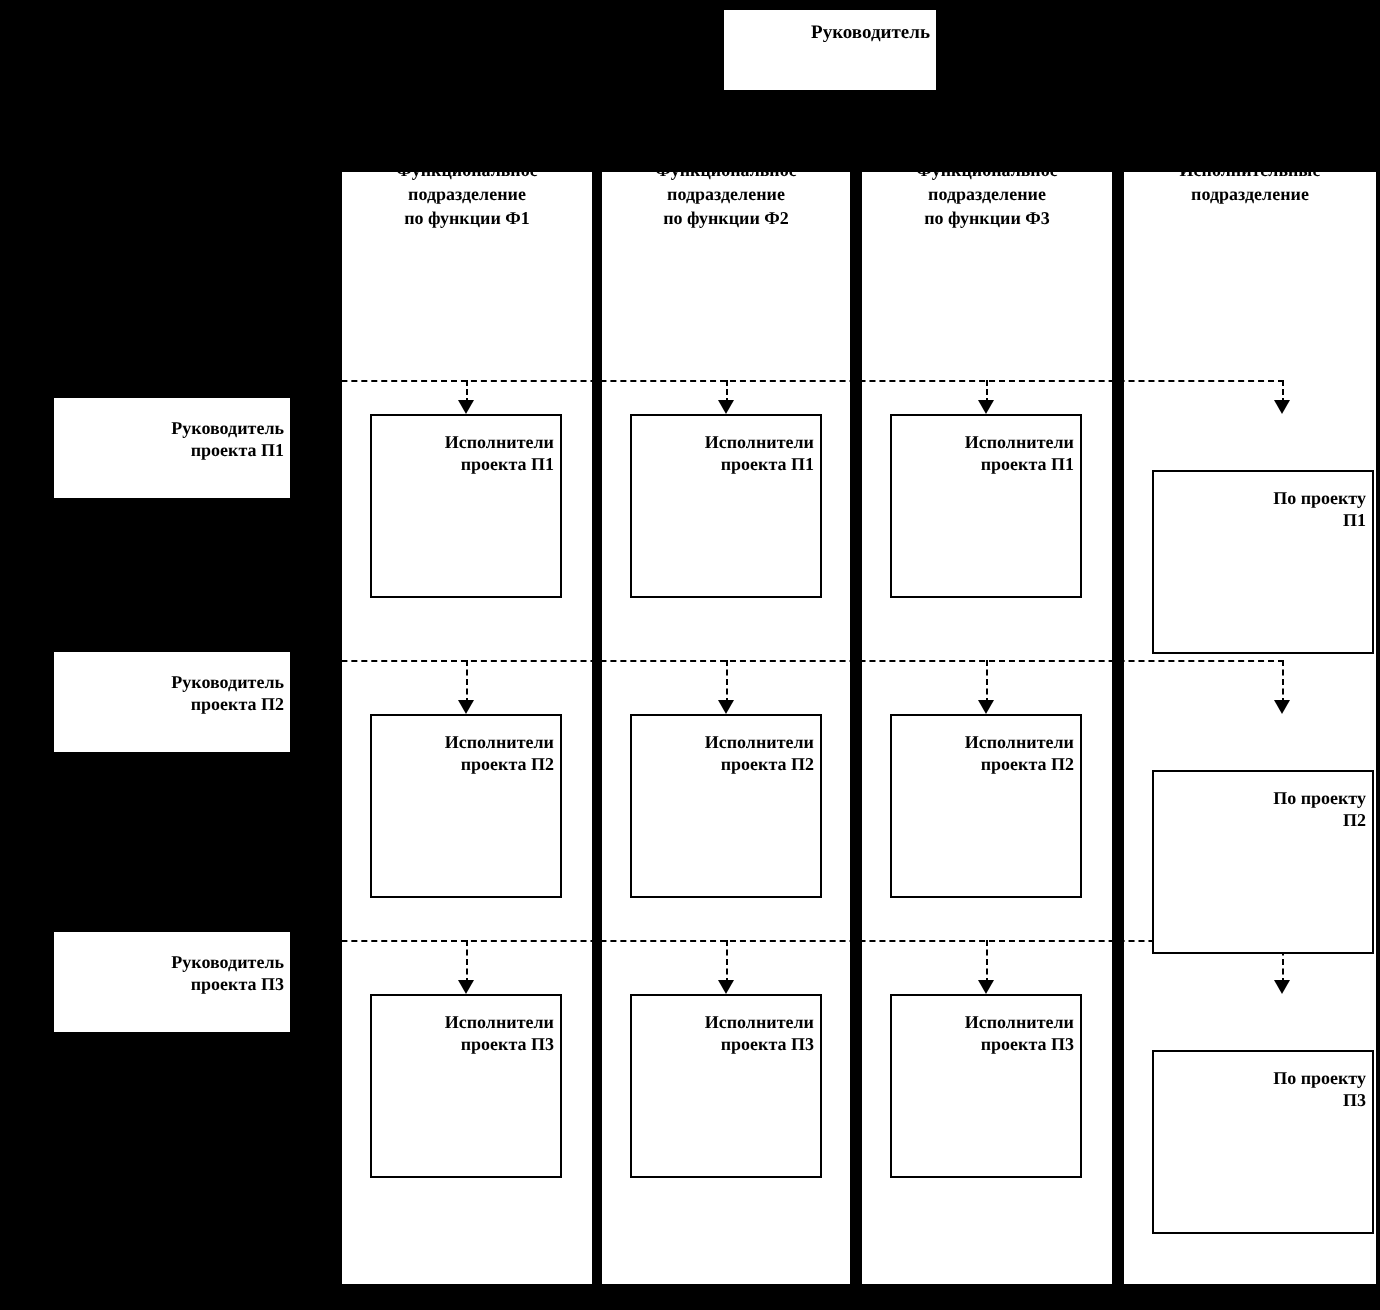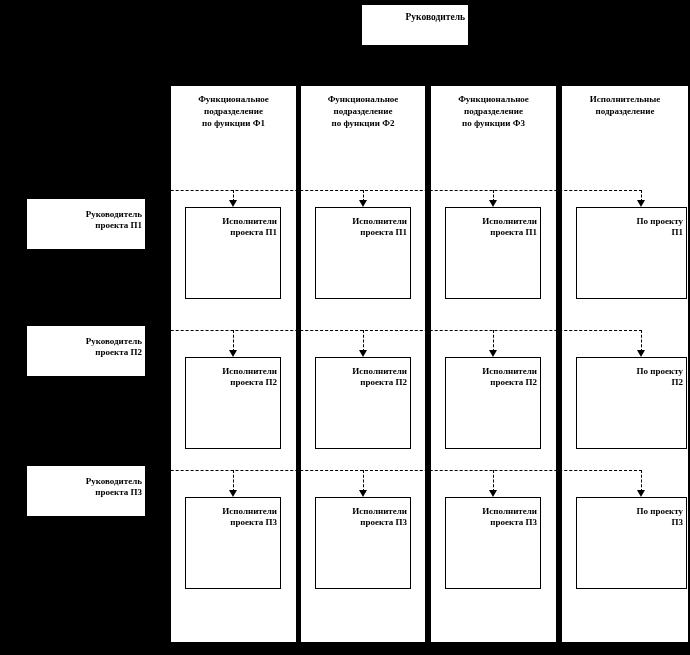--- a/index.html
+++ b/index.html
@@ -53,21 +53,21 @@
     box-sizing: border-box;
   }
   #col-panel-0 { left: 170px; width: 127px; }
   #col-panel-1 { left: 300px; width: 126px; }
   #col-panel-2 { left: 430px; width: 127px; }
   #col-panel-3 { left: 561px; width: 128px; }
 
   
   .col-header {
     position: absolute;
-    top: 94px;
+    top: 80px;
     text-align: center;
     font-size: 9px;
     font-weight: bold;
     color: #000000;
     line-height: 1.32;
     white-space: pre-line;
   }
   #col-header-0 { left: 172px; width: 123px; }
   #col-header-1 { left: 302px; width: 122px; }
   #col-header-2 { left: 432px; width: 123px; }
@@ -87,21 +87,21 @@
 
   
   .cell-box {
     font-size: 9px;
     height: 92px;
   }
   .cell-box .txt { padding-top: 8px; }
   .cell-col-0 { left: 185px; width: 96px; }
   .cell-col-1 { left: 315px; width: 96px; }
   .cell-col-2 { left: 445px; width: 96px; }
-  .cell-col-3 { left: 576px; width: 111px; }
+  .cell-col-3 { left: 576px; width: 111px; margin-top: 28px; }
   .cell-row-0 { top: 207px; }
   .cell-row-1 { top: 357px; }
   .cell-row-2 { top: 497px; }
 
   
   .dash-h {
     position: absolute;
     height: 0;
     border-top: 1px dashed #000000;
   }

